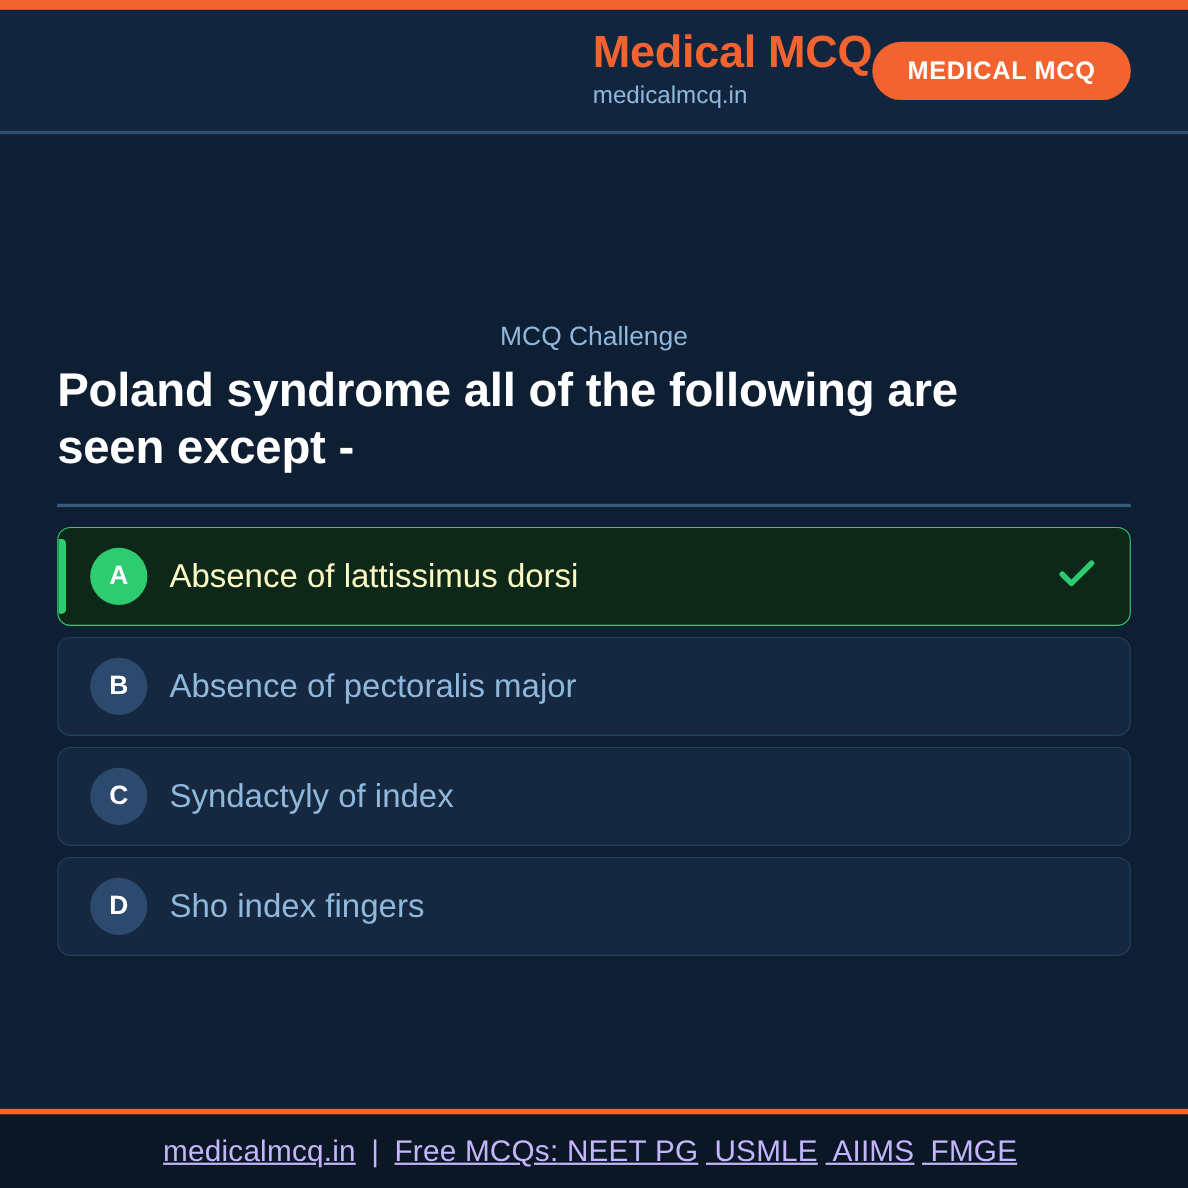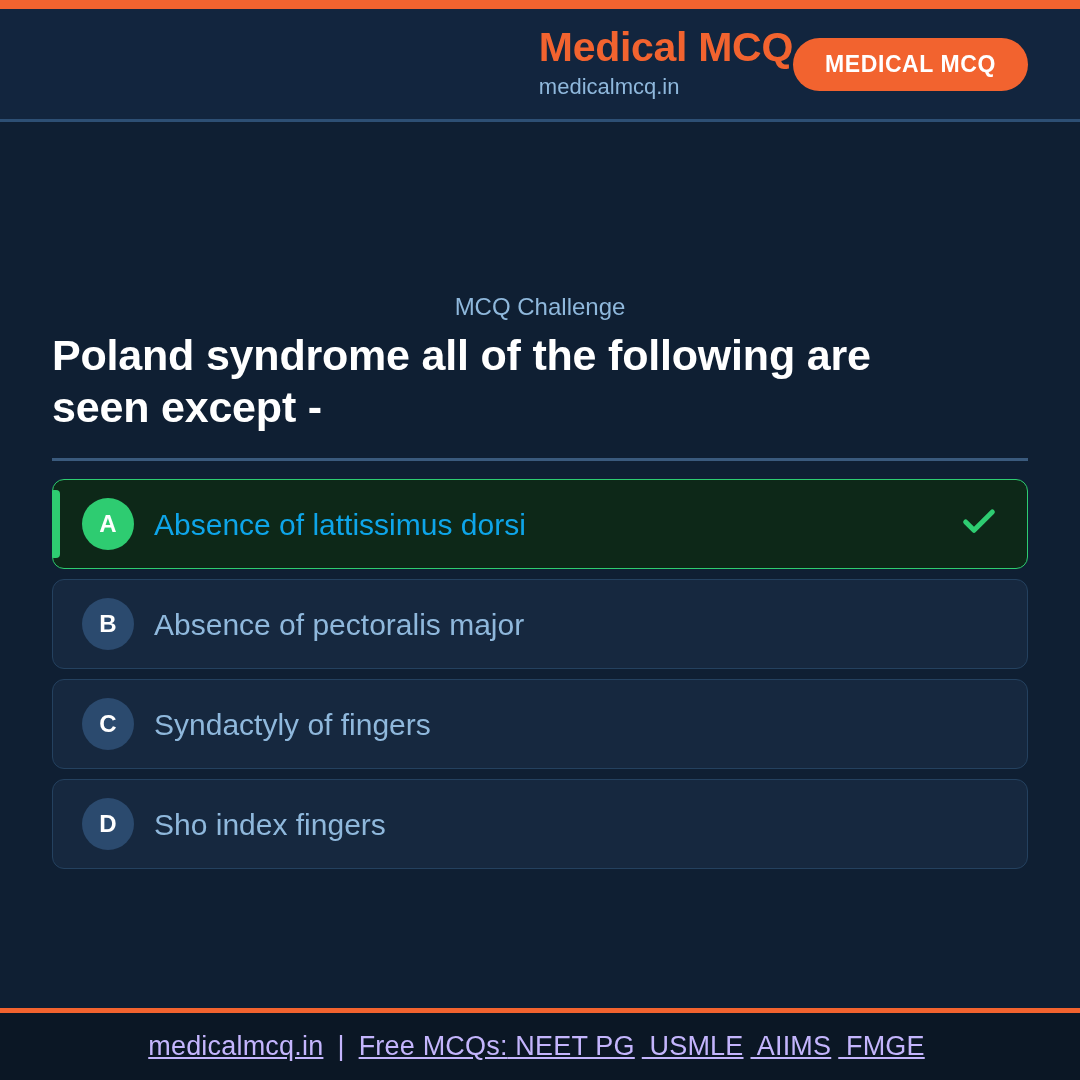--- a/index.html
+++ b/index.html
@@ -157,21 +157,21 @@
 
   .option.correct .opt-badge { background: #2ecc71; }
 
   .opt-text {
     font-size: 30px;
     color: #8fb8dc;
     line-height: 1.25;
     flex: 1 1 auto;
   }
 
-  .option.correct .opt-text { color: #0ea5e9; }
+  .option.correct .opt-text { color: #fef9c3; }
 
   .check-mark {
     flex: 0 0 auto;
     margin-left: auto;
     display: none;
     color: #2ecc71;
   }
 
   .option.correct .check-mark { display: block; }
 
@@ -237,21 +237,21 @@
       <div class="option">
 
         <div class="opt-badge">B</div>
         <div class="opt-text">Absence of pectoralis major</div>
 
       </div>
 
       <div class="option">
 
         <div class="opt-badge">C</div>
-        <div class="opt-text">Syndactyly of fingers</div>
+        <div class="opt-text">Syndactyly of index</div>
 
       </div>
 
       <div class="option">
 
         <div class="opt-badge">D</div>
         <div class="opt-text">Sho index fingers</div>
 
       </div>
 

